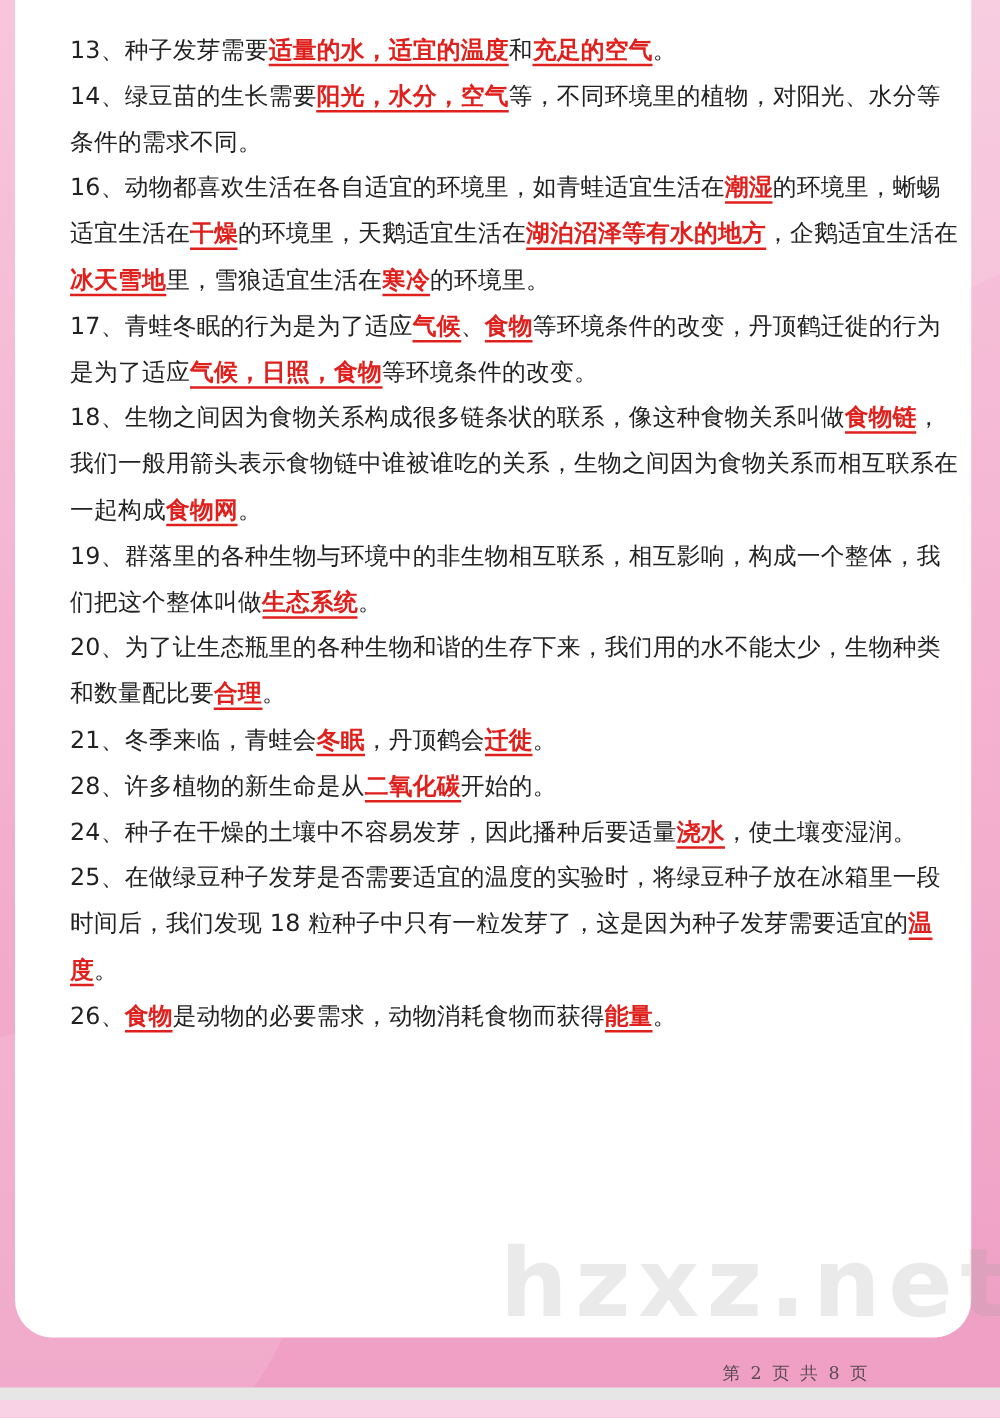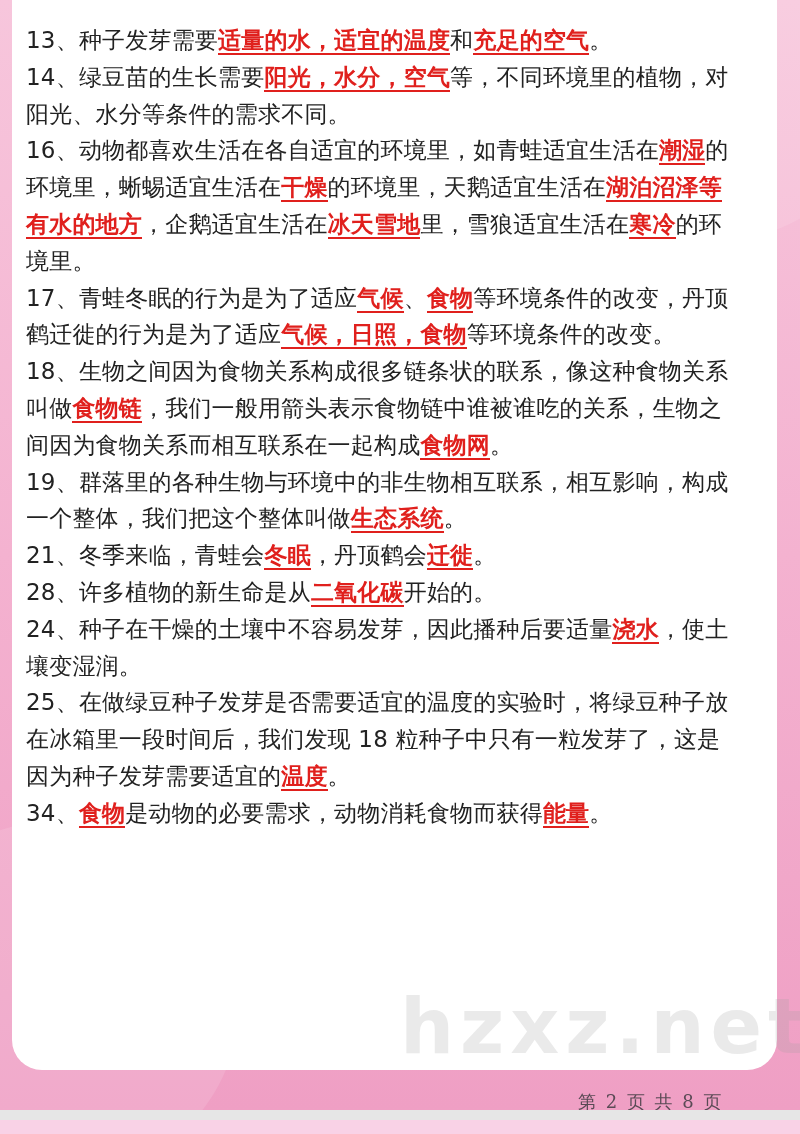--- a/index.html
+++ b/index.html
@@ -27,25 +27,25 @@
       position: absolute;
       left: 12px;
       top: -30px;
       width: 765px;
       height: 1100px;
       background: #ffffff;
       border-radius: 0 0 30px 30px;
     }
     .content {
       position: absolute;
-      left: 26px;
+      left: 56px;
       top: 22px;
       width: 715px;
       font-family: "DejaVu Sans", "Liberation Sans", sans-serif;
-      font-size: 23px;
+      font-size: 19px;
       line-height: 36.8px;
       color: #222222;
       letter-spacing: 0.2px;
     }
     .para {
       margin: 0;
     }
     .hl {
       color: #e0201d;
       font-family: "DejaVu Serif", "Liberation Serif", serif;
@@ -62,21 +62,21 @@
       font-size: 76px;
       color: rgba(160,160,160,0.22);
       letter-spacing: 6px;
       pointer-events: none;
     }
     .footer {
       position: absolute;
       left: 578px;
       top: 1090px;
       font-family: "DejaVu Serif", "Liberation Serif", serif;
-      font-size: 18px;
+      font-size: 14px;
       color: #5a4a55;
       letter-spacing: 2px;
     }
     .gap {
       position: absolute;
       left: 0; top: 1110px;
       width: 800px; height: 10px;
       background: #e6e6e6;
     }
     .next-page {
@@ -95,25 +95,26 @@
 
   <div class="card"></div>
 
   <div class="content" id="content">
       <p class="para"><span>13、</span><span>种子发芽需要</span><span class="hl">适量的水，适宜的温度</span><span>和</span><span class="hl">充足的空气</span><span>。</span></p>
       <p class="para"><span>14、</span><span>绿豆苗的生长需要</span><span class="hl">阳光，水分，空气</span><span>等，不同环境里的植物，对阳光、水分等条件的需求不同。</span></p>
       <p class="para"><span>16、</span><span>动物都喜欢生活在各自适宜的环境里，如青蛙适宜生活在</span><span class="hl">潮湿</span><span>的环境里，蜥蜴适宜生活在</span><span class="hl">干燥</span><span>的环境里，天鹅适宜生活在</span><span class="hl">湖泊沼泽等有水的地方</span><span>，企鹅适宜生活在</span><span class="hl">冰天雪地</span><span>里，雪狼适宜生活在</span><span class="hl">寒冷</span><span>的环境里。</span></p>
       <p class="para"><span>17、</span><span>青蛙冬眠的行为是为了适应</span><span class="hl">气候</span><span>、</span><span class="hl">食物</span><span>等环境条件的改变，丹顶鹤迁徙的行为是为了适应</span><span class="hl">气候，日照，食物</span><span>等环境条件的改变。</span></p>
       <p class="para"><span>18、</span><span>生物之间因为食物关系构成很多链条状的联系，像这种食物关系叫做</span><span class="hl">食物链</span><span>，我们一般用箭头表示食物链中谁被谁吃的关系，生物之间因为食物关系而相互联系在一起构成</span><span class="hl">食物网</span><span>。</span></p>
       <p class="para"><span>19、</span><span>群落里的各种生物与环境中的非生物相互联系，相互影响，构成一个整体，我们把这个整体叫做</span><span class="hl">生态系统</span><span>。</span></p>
+      <p class="para"><span>20、</span><span>为了让生态瓶里的各种生物和谐的生存下来，我们用的水不能太少，生物种类和数量配比要</span><span class="hl">合理</span><span>。</span></p>
       <p class="para"><span>21、</span><span>冬季来临，青蛙会</span><span class="hl">冬眠</span><span>，丹顶鹤会</span><span class="hl">迁徙</span><span>。</span></p>
       <p class="para"><span>28、</span><span>许多植物的新生命是从</span><span class="hl">二氧化碳</span><span>开始的。</span></p>
       <p class="para"><span>24、</span><span>种子在干燥的土壤中不容易发芽，因此播种后要适量</span><span class="hl">浇水</span><span>，使土壤变湿润。</span></p>
       <p class="para"><span>25、</span><span>在做绿豆种子发芽是否需要适宜的温度的实验时，将绿豆种子放在冰箱里一段时间后，我们发现 18 粒种子中只有一粒发芽了，这是因为种子发芽需要适宜的</span><span class="hl">温度</span><span>。</span></p>
-      <p class="para"><span>34、</span><span class="hl">食物</span><span>是动物的必要需求，动物消耗食物而获得</span><span class="hl">能量</span><span>。</span></p>
+      <p class="para"><span>26、</span><span class="hl">食物</span><span>是动物的必要需求，动物消耗食物而获得</span><span class="hl">能量</span><span>。</span></p>
     </div>
 
   <div class="watermark">hzxz.net</div>
 
   <div class="footer">第 2 页 共 8 页</div>
 </div>
 
 <div class="gap"></div>
 <div class="next-page"></div>
 

